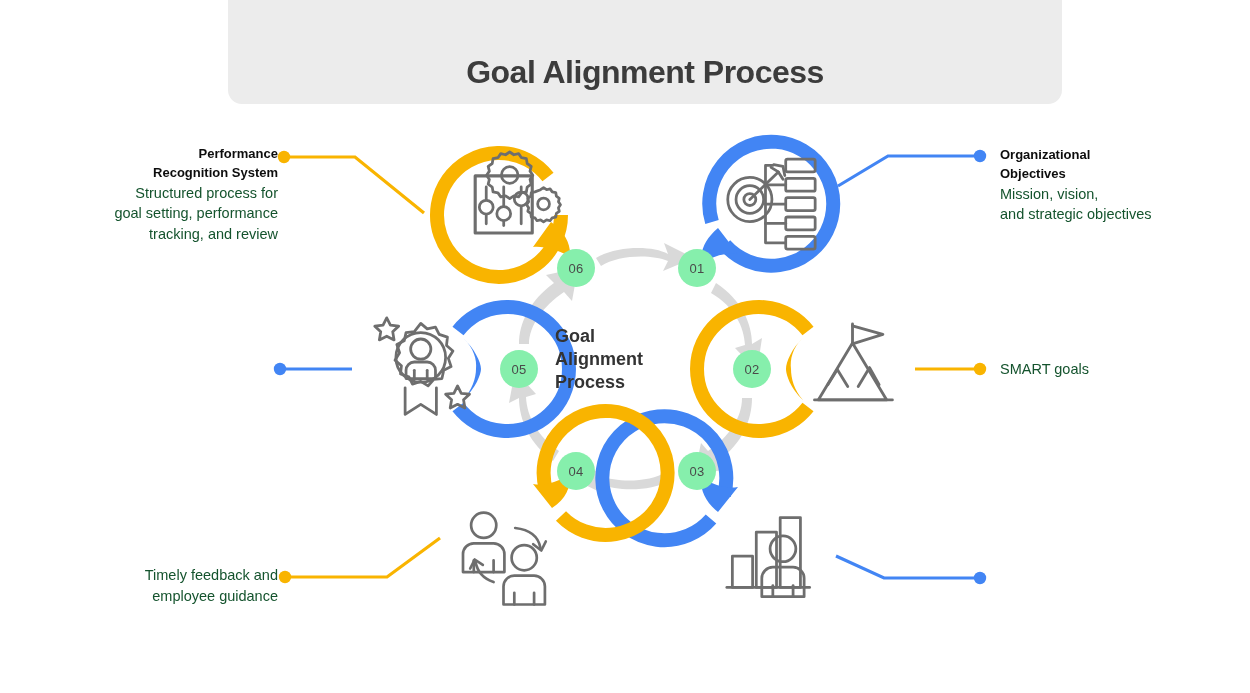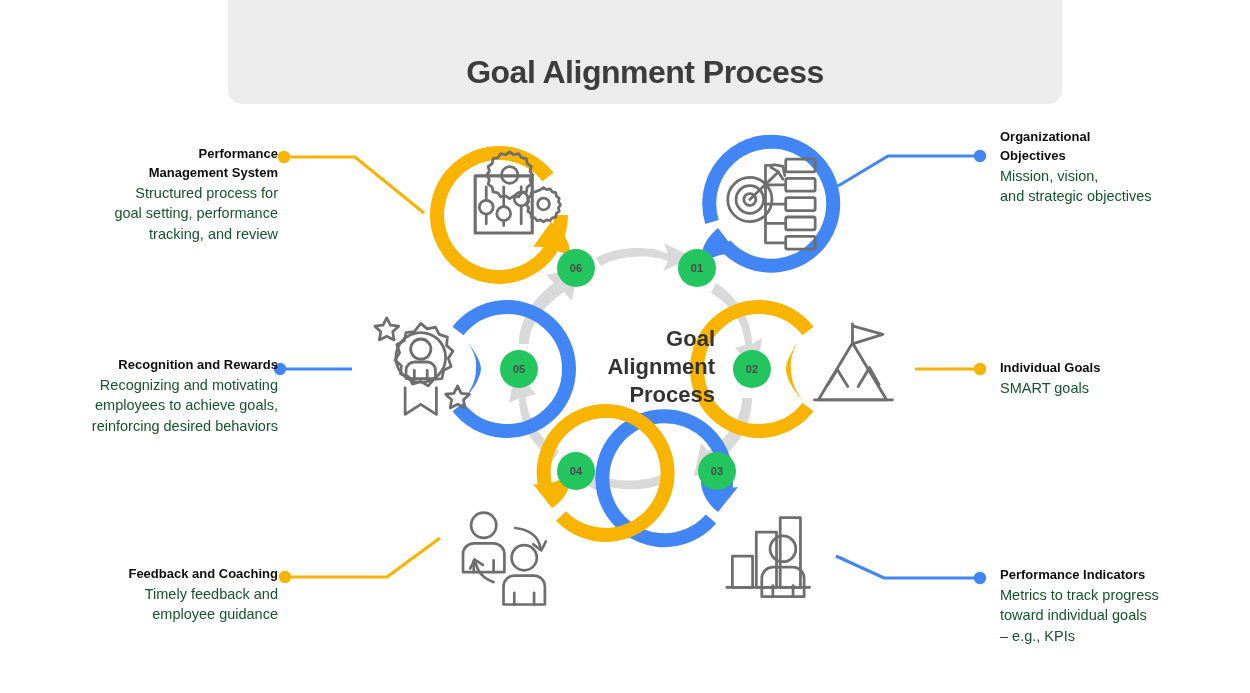--- a/index.html
+++ b/index.html
@@ -67,45 +67,45 @@
     font-weight: normal;
     color: #14532d;
     line-height: 1.42;
   }
   .label.right { text-align: left; }
   .label.left  { text-align: right; }
 
   .lbl-pms   { left: 20px;  top: 145px; width: 258px; }
   .lbl-rec   { left: 14px;  top: 356px; width: 264px; }
   .lbl-fbk   { left: 24px;  top: 565px; width: 254px; }
-  .lbl-org   { left: 1000px; top: 128px; width: 238px; }
+  .lbl-org   { left: 1000px; top: 146px; width: 238px; }
   .lbl-ind   { left: 1000px; top: 359px; width: 238px; }
   .lbl-perf  { left: 1000px; top: 566px; width: 240px; }
 
   
   .center-title {
     position: absolute;
     left: 555px;
     top: 325px;
     width: 160px;
-    text-align: right;
-    font-size: 22px;
+    text-align: left;
+    font-size: 18px;
     font-weight: bold;
     color: #333333;
     line-height: 1.28;
   }
   .stepnum {
     position: absolute;
     width: 38px;
     height: 38px;
     border-radius: 50%;
-    background: #22c55e;
+    background: #86efac;
     color: #4a4a4a;
-    font-size: 11px;
-    font-weight: bold;
+    font-size: 13px;
+    font-weight: normal;
     display: flex;
     align-items: center;
     justify-content: center;
     letter-spacing: 0.2px;
   }
 </style>
 </head>
 <body>
 
 <div id="stage">
@@ -294,72 +294,54 @@
   </svg>
 
   <div class="center-title">
     <span>Goal</span><br>
     <span>Alignment</span><br>
     <span>Process</span>
   </div>
 
   <div class="stepnum" style="left:678px; top:249px;">01</div>
   <div class="stepnum" style="left:733px; top:350px;">02</div>
-  <div class="stepnum" style="left:698px; top:452px;">03</div>
+  <div class="stepnum" style="left:678px; top:452px;">03</div>
   <div class="stepnum" style="left:557px; top:452px;text-align:right;">04</div>
   <div class="stepnum" style="left:500px; top:350px;">05</div>
   <div class="stepnum" style="left:557px; top:249px;">06</div>
 
   <div class="label left lbl-pms">
     <div class="hd">
       <span>Performance</span><br>
-      <span>Management System</span>
+      <span>Recognition System</span>
     </div>
     <div class="bd">
       <span>Structured process for</span><br>
       <span>goal setting, performance</span><br>
       <span>tracking, and review</span>
     </div>
   </div>
 
-  <div class="label left lbl-rec">
-    <div class="hd">Recognition and Rewards</div>
-    <div class="bd">
-      <span>Recognizing and motivating</span><br>
-      <span>employees to achieve goals,</span><br>
-      <span>reinforcing desired behaviors</span>
-    </div>
-  </div>
 
   <div class="label left lbl-fbk">
-    <div class="hd">Feedback and Coaching</div>
     <div class="bd">
       <span>Timely feedback and</span><br>
       <span>employee guidance</span>
     </div>
   </div>
 
   <div class="label right lbl-org">
     <div class="hd">
       <span>Organizational</span><br>
       <span>Objectives</span>
     </div>
     <div class="bd">
       <span>Mission, vision,</span><br>
       <span>and strategic objectives</span>
     </div>
   </div>
 
   <div class="label right lbl-ind">
-    <div class="hd">Individual Goals</div>
     <div class="bd">SMART goals</div>
   </div>
 
-  <div class="label right lbl-perf">
-    <div class="hd">Performance Indicators</div>
-    <div class="bd">
-      <span>Metrics to track progress</span><br>
-      <span>toward individual goals</span><br>
-      <span>– e.g., KPIs</span>
-    </div>
-  </div>
 
 </div>
 
 </body></html>

